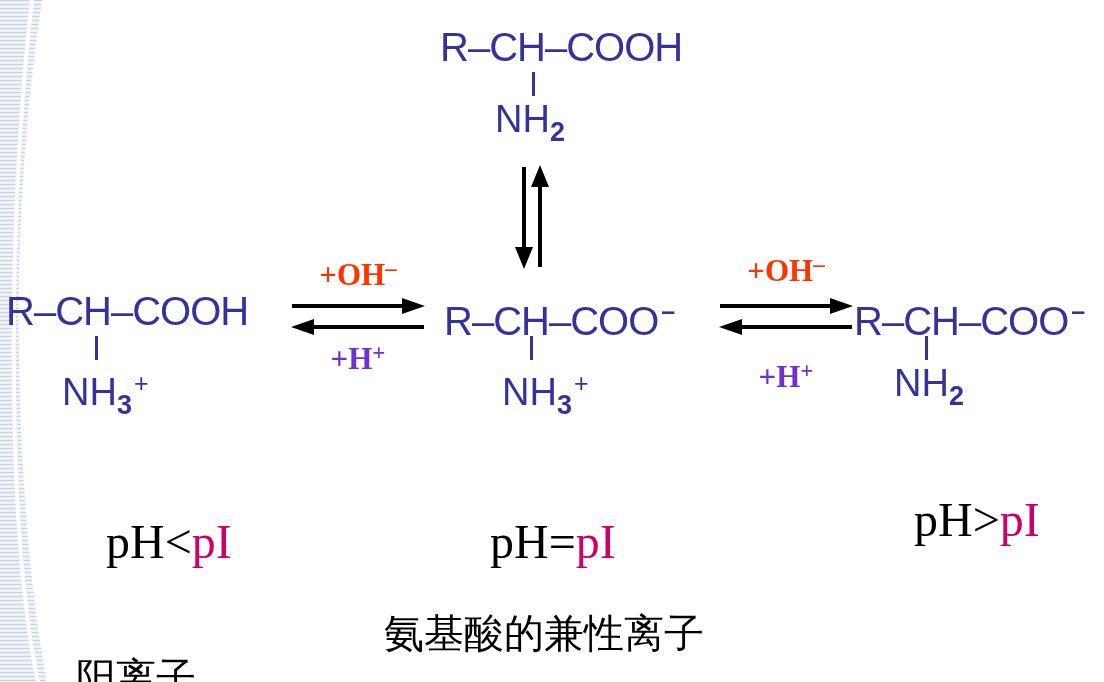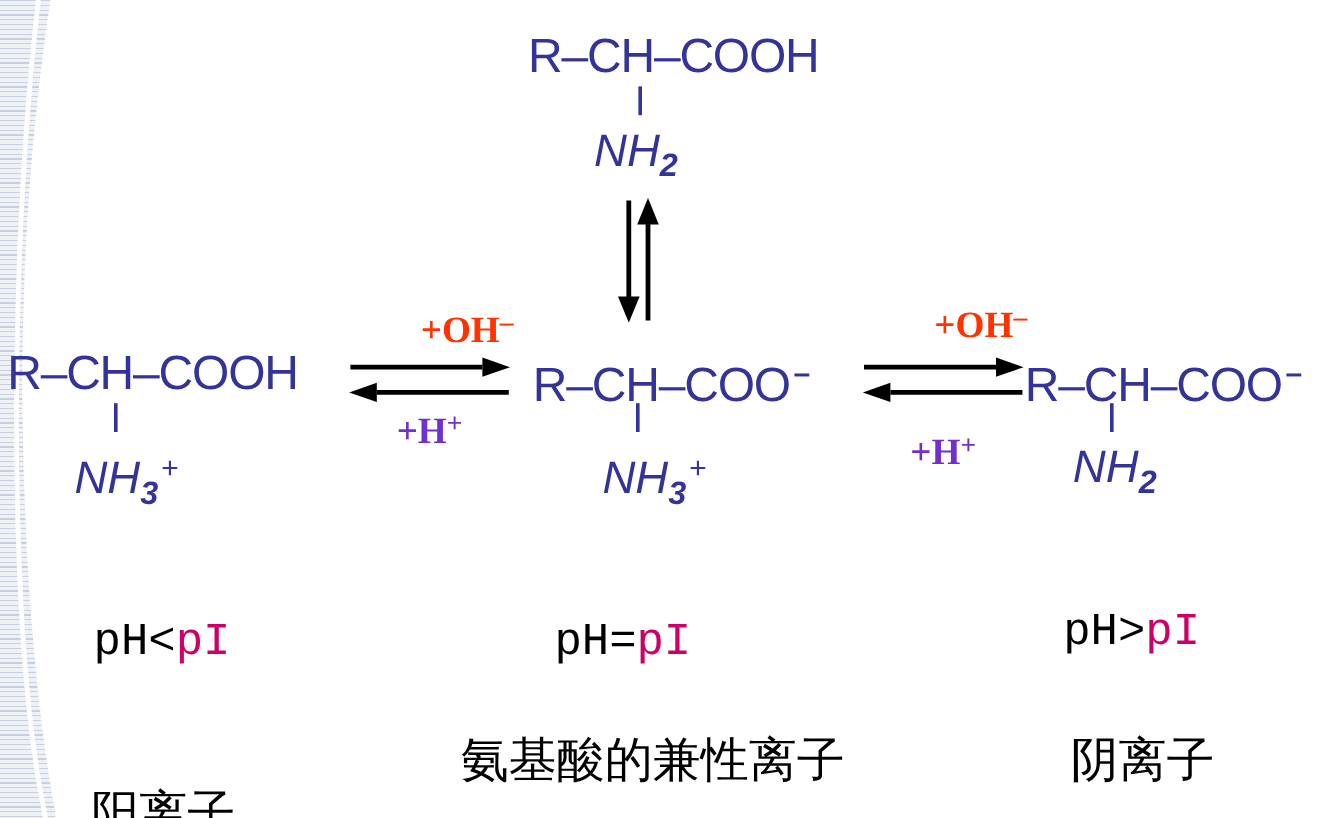--- a/index.html
+++ b/index.html
@@ -9,35 +9,35 @@
   
   .deco{position:absolute;left:0;top:0;width:46px;height:682px;
         background:repeating-linear-gradient(180deg,#c9d0dd 0 1px,#eef1f6 1px 4px);}
   .deco-svg{position:absolute;left:0;top:0;}
 
   
   .struct{position:absolute;color:#333399;}
   .backbone{font-size:40px;font-weight:500;letter-spacing:-1px;white-space:nowrap;line-height:46px;}
   .backbone .bsup{font-size:25px;font-weight:700;vertical-align:15px;margin-left:3px;letter-spacing:0;}
   .bond{position:absolute;width:3px;height:24px;background:#333399;}
-  .amine{position:absolute;font-size:38px;font-weight:500;white-space:nowrap;line-height:56px;font-style:italic;}
+  .amine{position:absolute;font-size:38px;font-weight:500;white-space:nowrap;line-height:42px;}
   .amine sub{font-size:27px;font-weight:700;vertical-align:-9px;}
   .amine sup{font-size:25px;font-weight:500;vertical-align:13px;margin-left:2px;}
 
   .arrows{position:absolute;}
 
   
   .reagent{position:absolute;width:140px;text-align:center;font-family:"Liberation Serif",serif;
            font-weight:700;font-size:31px;white-space:nowrap;}
   .reagent sup{font-size:23px;vertical-align:9px;}
-  .reagent.oh{color:#ff3300;text-align:right;}
+  .reagent.oh{color:#ff3300;}
   .reagent.h{color:#7030d0;}
 
   
-  .ph{position:absolute;font-family:Liberation Mono, monospace;font-size:38px;color:#000000;white-space:nowrap;}
+  .ph{position:absolute;font-family:Liberation Serif, serif;font-size:48px;color:#000000;white-space:nowrap;margin-left:28px;}
   .ph .pi{color:#cc0066;}
 
   
   .caption{position:absolute;font-family:"Liberation Serif",serif;font-size:40px;color:#000000;white-space:nowrap;}
 </style>
 </head>
 <body>
 
 <div class="slide">
 
@@ -91,19 +91,18 @@
   <div class="reagent h" style="left:716px;top:358px;"><span>+H</span><sup>+</sup></div>
 
   <div class="struct" style="left:854px;top:288px;">
     <div class="backbone"><span>R–CH–COO</span><span class="bsup">–</span></div>
     <div class="bond" style="left:71px;top:48px;"></div>
     <div class="amine" style="left:40px;top:74px;"><span>NH</span><sub>2</sub></div>
   </div>
 
   <div class="ph" style="left:78px;top:514px;"><span>pH&lt;</span><span class="pi">pI</span></div>
   <div class="ph" style="left:462px;top:514px;text-align:right;"><span>pH=</span><span class="pi">pI</span></div>
-  <div class="ph" style="left:886px;top:506px;"><span>pH&gt;</span><span class="pi">pI</span></div>
+  <div class="ph" style="left:886px;top:492px;"><span>pH&gt;</span><span class="pi">pI</span></div>
 
   <div class="caption" style="left:76px;top:606px;margin-top:44px;">阳离子</div>
   <div class="caption" style="left:384px;top:606px;">氨基酸的兼性离子</div>
-  <div class="caption" style="left:892px;top:606px;">阴离子</div>
 
 </div>
 
 </body></html>

